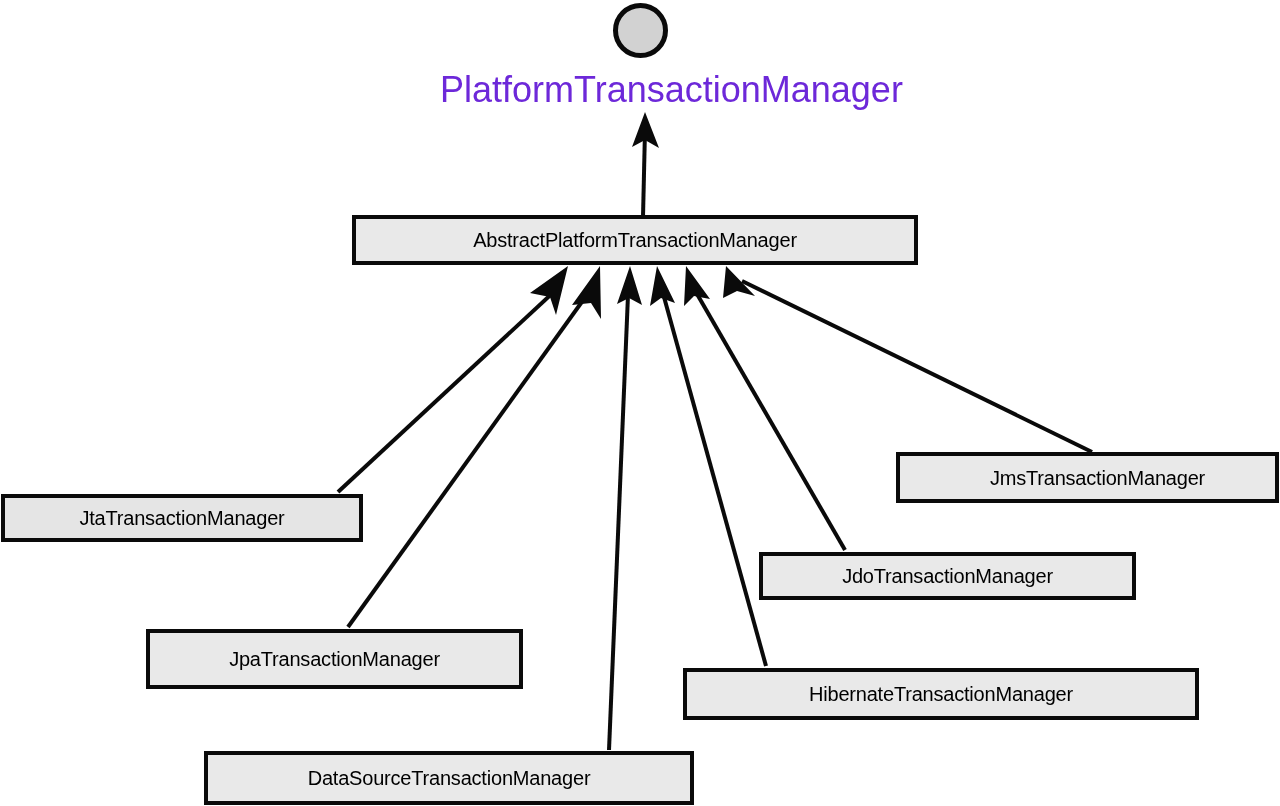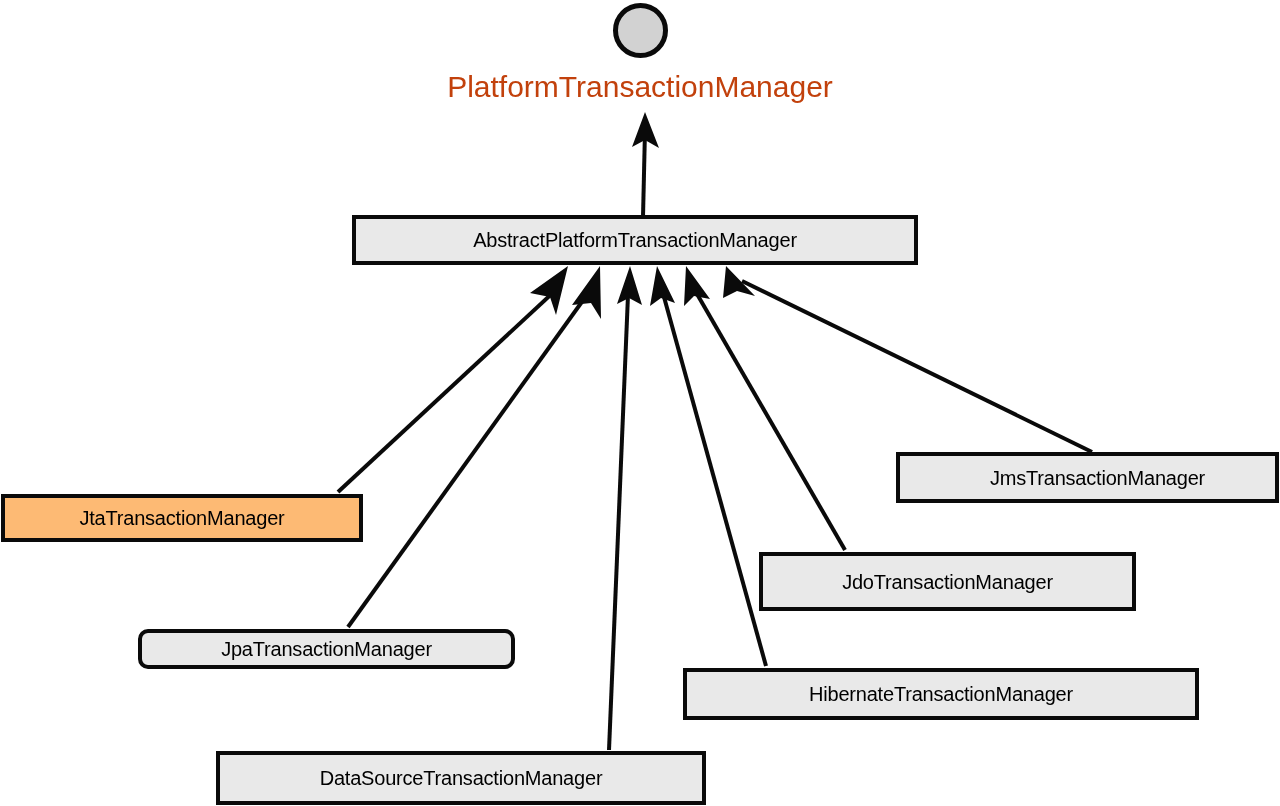--- a/index.html
+++ b/index.html
@@ -41,33 +41,33 @@
     line-height: 1;
     white-space: nowrap;
   }
   .uml-class-box .cls-label {
     font-size: 20px;
     letter-spacing: -0.2px;
     padding: 0 14px;
     text-align: center;
   }
   .uml-class-box.highlight {
-    background: #fdba74;
+    background: #e5e5e5;
   }
   .uml-interface-circle {
     position: absolute;
     box-sizing: border-box;
     border: 5px solid #0a0a0a;
     border-radius: 50%;
     background: #d2d2d2;
   }
   .uml-interface-label {
     position: absolute;
-    font-size: 30px;
-    color: #c2410c;
+    font-size: 36px;
+    color: #6d28d9;
     white-space: nowrap;
     line-height: 1;
     text-align: center;
   }
 </style>
 </head>
 <body>
 
 <div id="diagram-root">
 
@@ -114,33 +114,33 @@
   <div class="uml-interface-label" style="left:440px; top:72px; width:400px;">PlatformTransactionManager</div>
 
   <div class="uml-class-box" style="left:352px; top:215px; width:566px; height:50px;">
     <span class="cls-label">AbstractPlatformTransactionManager</span>
   </div>
 
   <div class="uml-class-box highlight" style="left:1px; top:494px; width:362px; height:48px;">
     <span class="cls-label">JtaTransactionManager</span>
   </div>
 
-  <div class="uml-class-box" style="left:138px; top:629px; width:377px; height:40px;border-radius:10px;">
+  <div class="uml-class-box" style="left:146px; top:629px; width:377px; height:60px;">
     <span class="cls-label">JpaTransactionManager</span>
   </div>
 
-  <div class="uml-class-box" style="left:216px; top:751px; width:490px; height:54px;">
+  <div class="uml-class-box" style="left:204px; top:751px; width:490px; height:54px;">
     <span class="cls-label">DataSourceTransactionManager</span>
   </div>
 
   <div class="uml-class-box" style="left:683px; top:668px; width:516px; height:52px;">
     <span class="cls-label">HibernateTransactionManager</span>
   </div>
 
-  <div class="uml-class-box" style="left:759px; top:552px; width:377px; height:59px;">
+  <div class="uml-class-box" style="left:759px; top:552px; width:377px; height:48px;">
     <span class="cls-label">JdoTransactionManager</span>
   </div>
 
   <div class="uml-class-box" style="left:896px; top:452px; width:383px; height:51px;padding-left:20px;">
     <span class="cls-label">JmsTransactionManager</span>
   </div>
 
 </div>
 
 </body></html>

